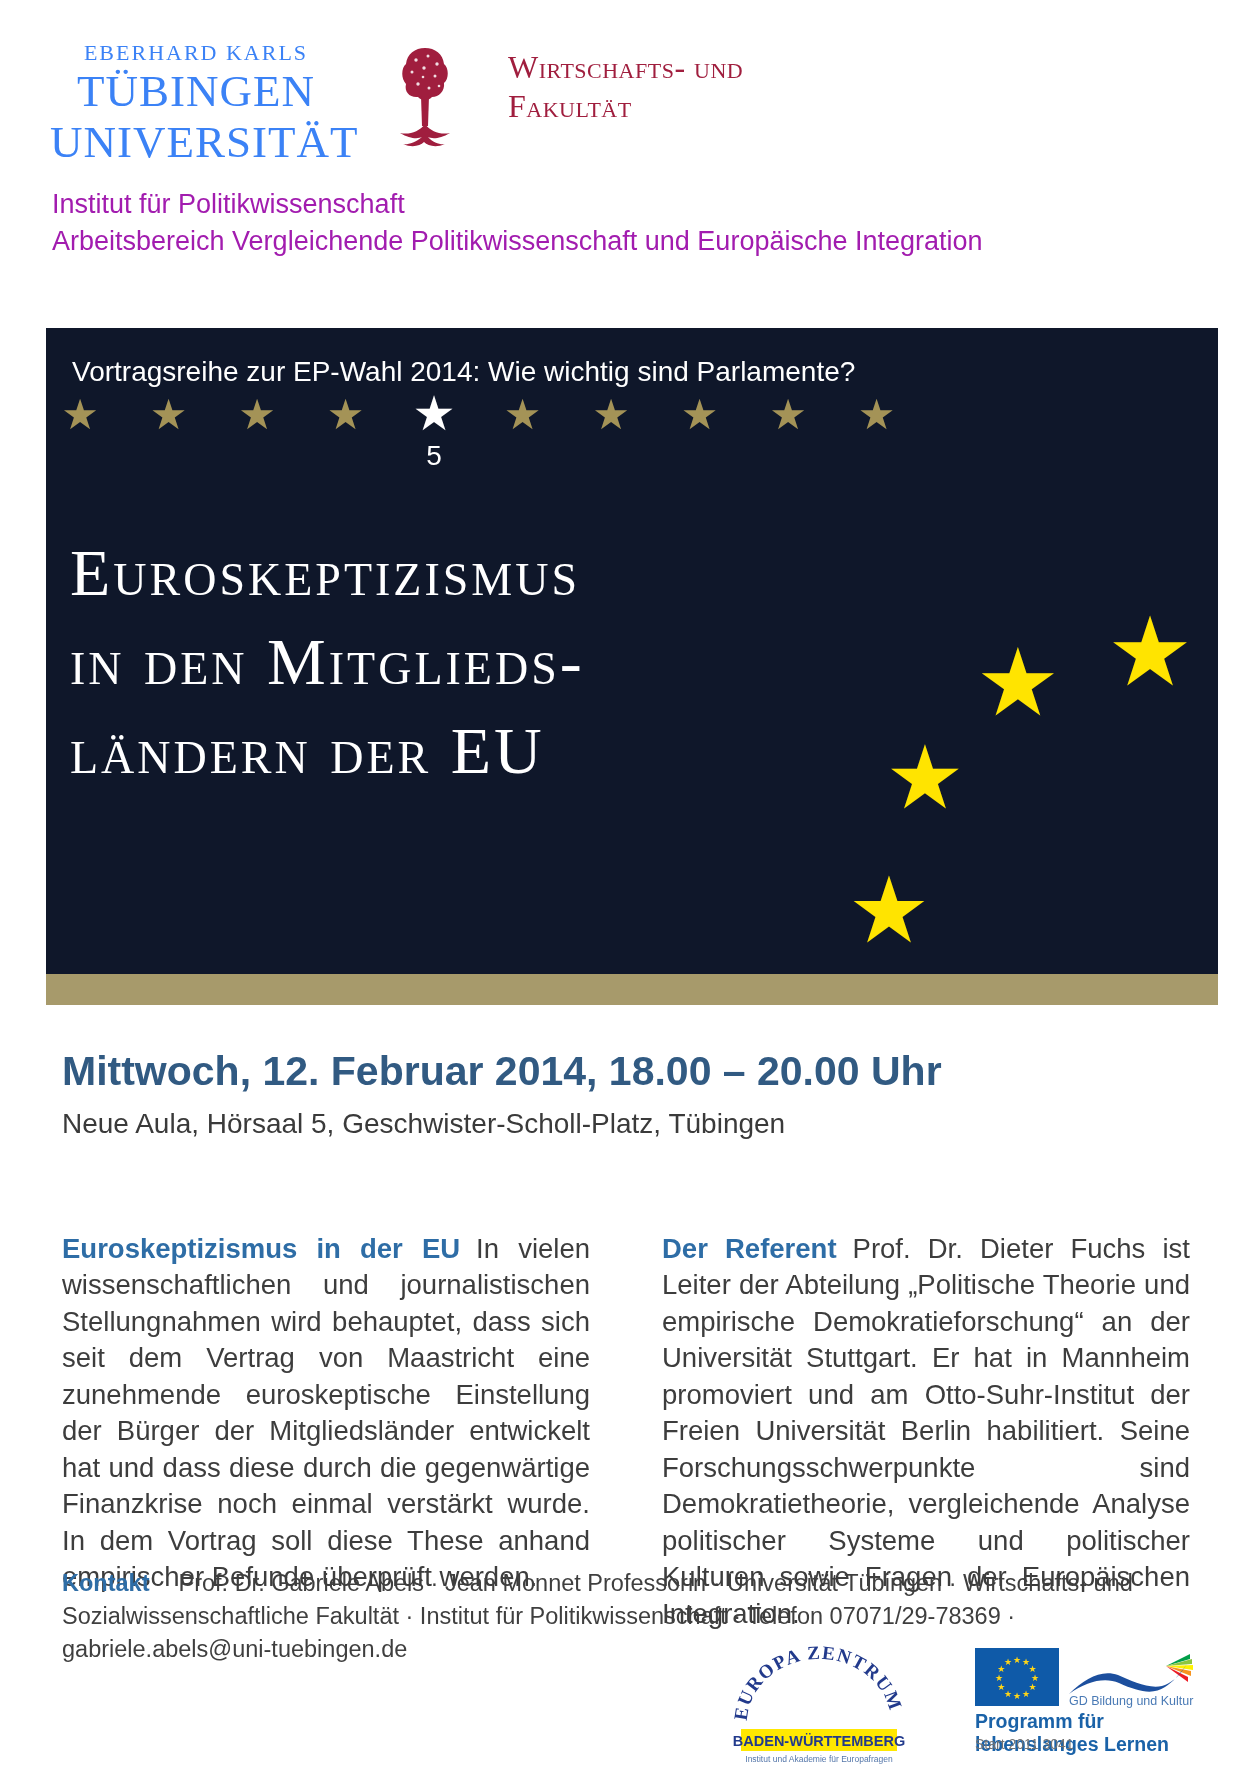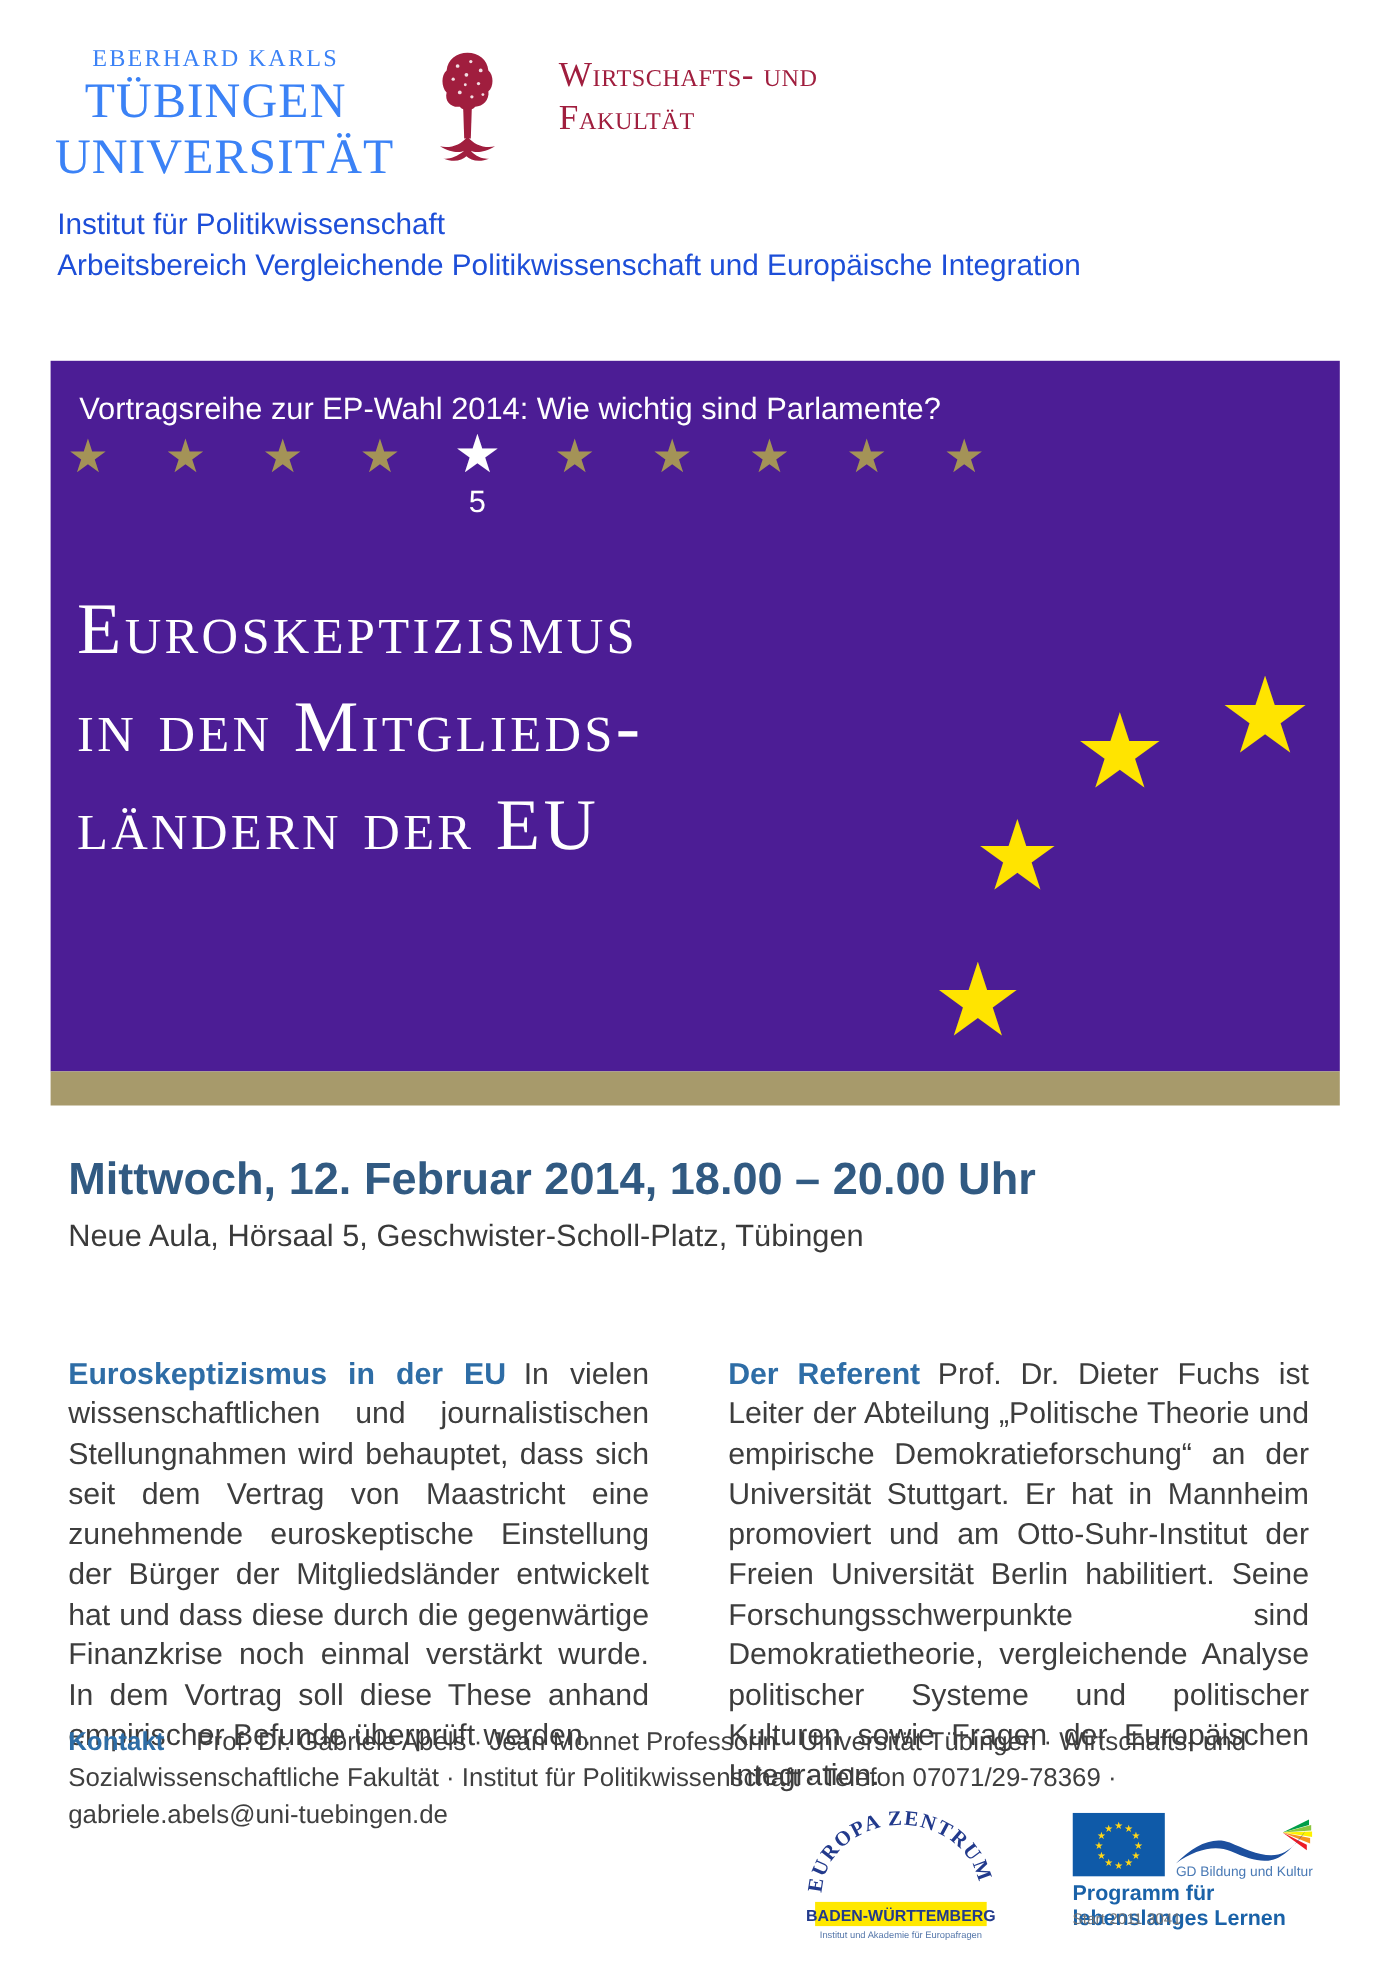--- a/index.html
+++ b/index.html
@@ -8,24 +8,24 @@
 
   
   .uni-wordmark{position:absolute;left:50px;top:40px;width:292px;text-align:center;
                 color:#3b82f6;font-family:"Liberation Serif",serif;}
   .uni-small{font-size:22px;letter-spacing:2px;line-height:26px;}
   .uni-big{font-size:45px;letter-spacing:1px;line-height:51px;}
   .tree-icon{position:absolute;left:398px;top:46px;width:54px;height:110px;}
   .faculty{position:absolute;left:508px;top:48px;color:#a01e3e;
            font-family:"Liberation Serif",serif;font-variant:small-caps;
            font-size:32px;line-height:39px;letter-spacing:.5px;}
-  .institute{position:absolute;left:52px;top:186px;font-size:27px;line-height:37px;color:#1d4ed8;}
+  .institute{position:absolute;left:52px;top:186px;font-size:27px;line-height:37px;color:#a21caf;}
 
   
-  .panel{position:absolute;left:46px;top:328px;width:1172px;height:646px;background:#4c1d95;}
+  .panel{position:absolute;left:46px;top:328px;width:1172px;height:646px;background:#0f172a;}
   .series{position:absolute;left:26px;top:28px;color:#ffffff;font-size:28px;}
   .star-row{position:absolute;left:0;top:0;width:100%;height:140px;}
   .row-star{position:absolute;top:66px;transform:translateX(-50%);
             font-size:42px;line-height:1;color:#a49357;}
   .row-star.highlight{color:#ffffff;font-size:48px;top:62px;}
   .lect-num{position:absolute;left:368px;top:112px;width:40px;text-align:center;
             color:#ffffff;font-size:28px;}
   .main-title{position:absolute;left:24px;top:200px;color:#ffffff;white-space:pre-line;
               font-family:"Liberation Serif",serif;font-variant:small-caps;
               font-size:66px;line-height:89px;letter-spacing:3px;}

